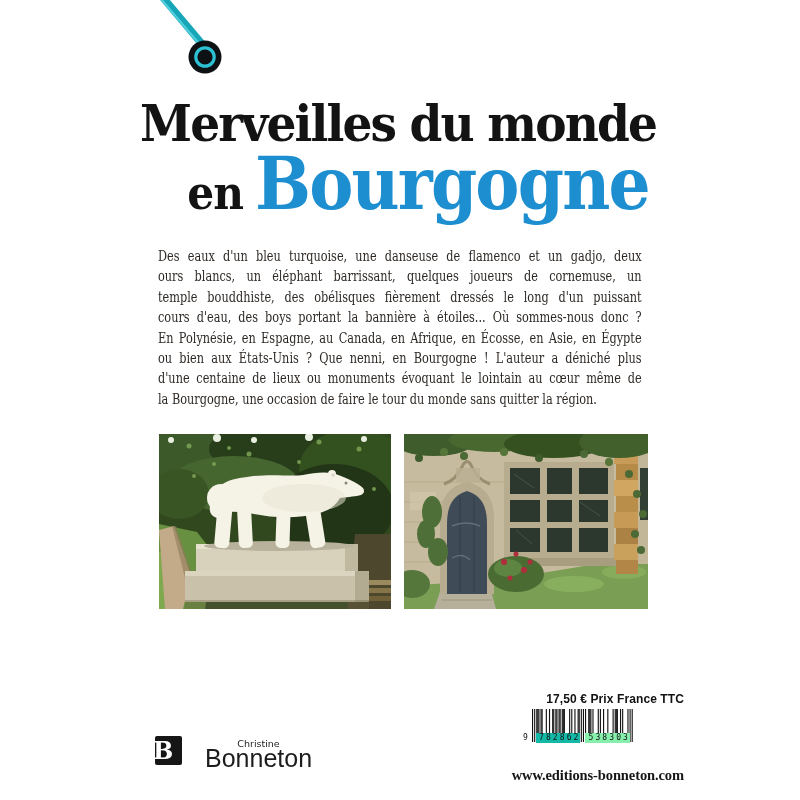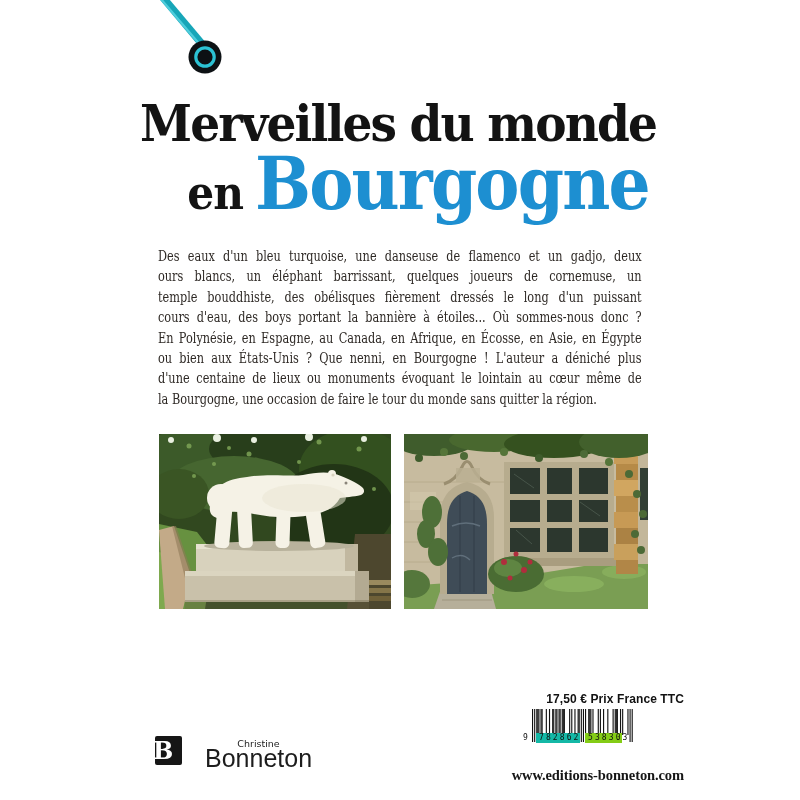--- a/index.html
+++ b/index.html
@@ -35,21 +35,21 @@
   
   .commerce{position:absolute;left:472px;top:692px;width:212px;text-align:right;}
   .price-line{font-family:"Liberation Sans",sans-serif;font-weight:700;font-size:12px;
               color:#121212;letter-spacing:0.1px;}
   .barcode-wrap{position:relative;width:112px;height:36px;margin:3px auto 0;}
   .barcode-wrap svg{display:block;}
   .bc-digit{position:absolute;font-family:"DejaVu Sans Mono",monospace;font-size:8px;
             line-height:10px;height:10px;color:#111;}
   .bc-first{left:1px;top:24px;}
   .bc-left{left:14px;top:24px;width:44px;background:#14b8a6;letter-spacing:2.1px;padding-left:3px;box-sizing:border-box;}
-  .bc-right{left:63px;top:24px;width:37px;background:#84cc16;letter-spacing:2.1px;padding-left:3px;box-sizing:border-box;}
+  .bc-right{left:63px;top:24px;width:45px;background:#86efac;letter-spacing:2.1px;padding-left:3px;box-sizing:border-box;}
   .website{margin-top:22px;font-family:"Liberation Serif",serif;font-weight:700;font-size:14.5px;
            color:#161616;letter-spacing:-0.1px;}
 
   
   .publisher{position:absolute;left:155px;top:736px;display:flex;align-items:flex-start;}
   .logo-square{width:27px;height:29px;background:#161616;border-radius:2px;overflow:hidden;
                display:flex;align-items:center;}
   .logo-b{font-family:"DejaVu Serif",serif;font-weight:700;font-size:24px;color:#ffffff;
           margin-left:-2px;line-height:29px;}
   .logo-text{display:flex;flex-direction:column;align-items:center;margin-left:23px;color:#1d1d1d;}

